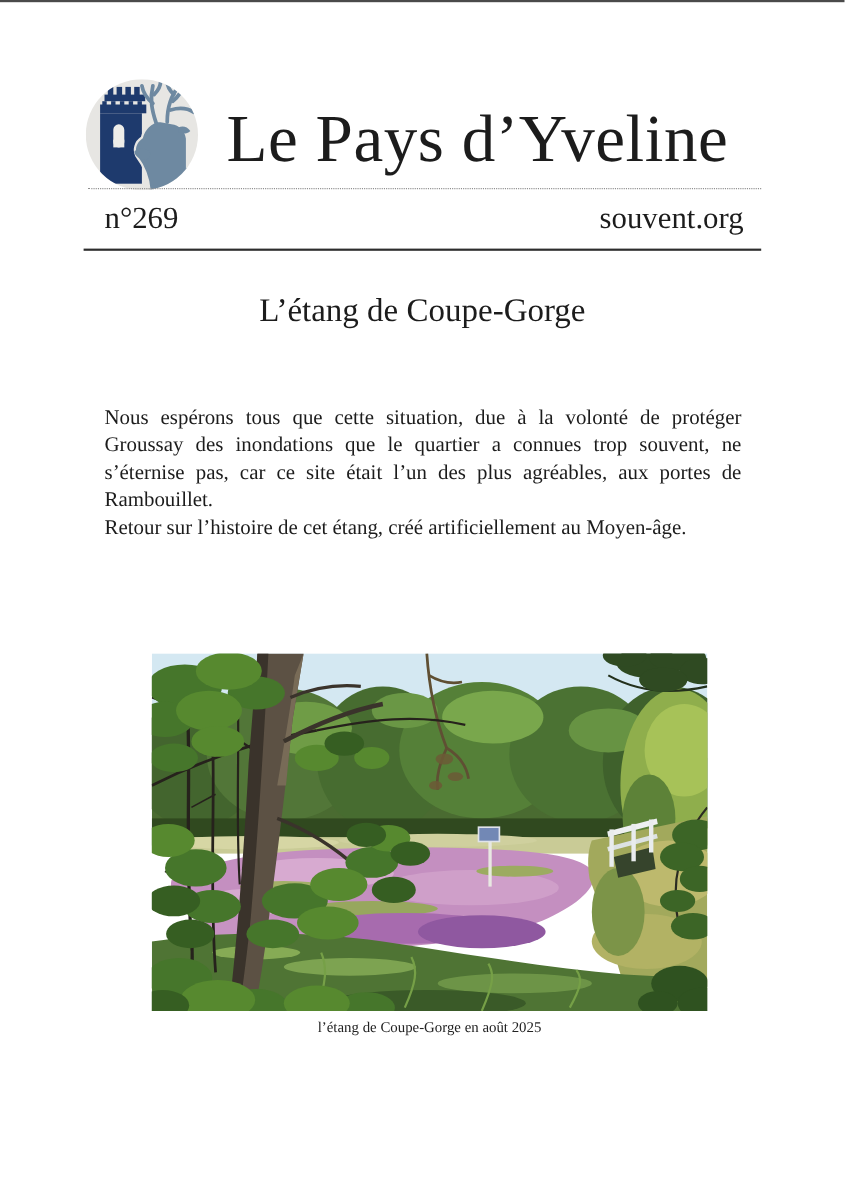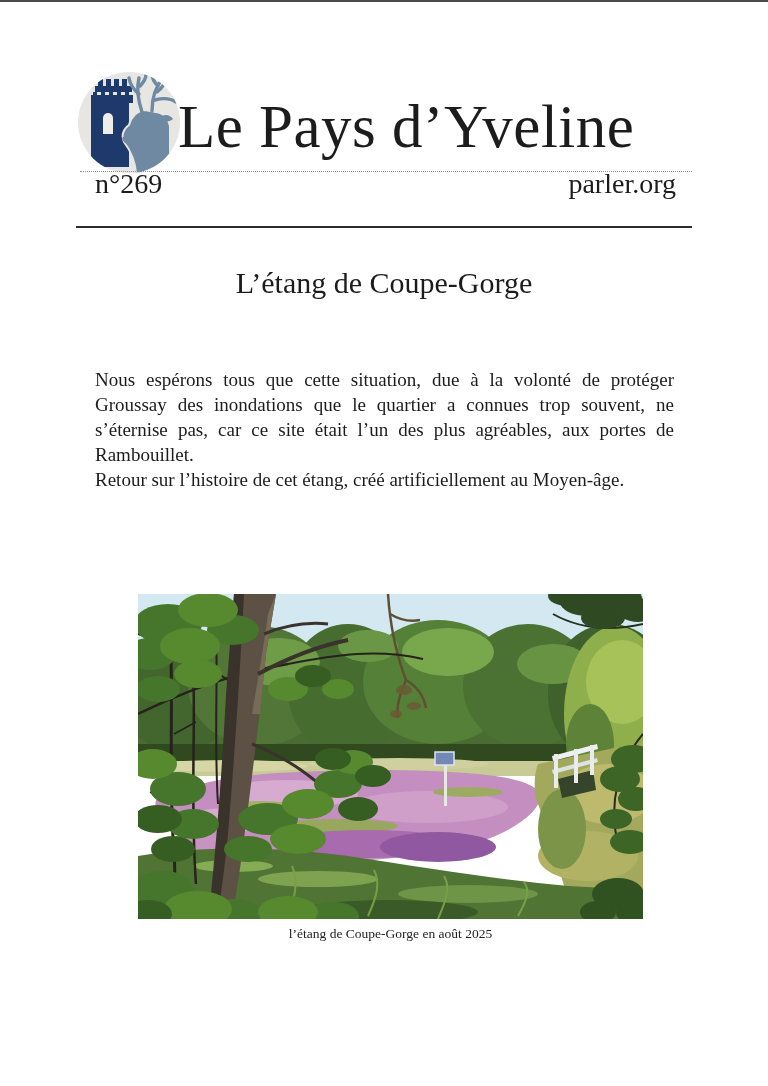--- a/index.html
+++ b/index.html
@@ -3,25 +3,25 @@
 <meta charset="utf-8">
 <style>
   html,body{margin:0;padding:0;background:#ffffff;}
   .page{
     position:relative;width:768px;height:1086px;background:#ffffff;
     overflow:hidden;font-family:"Liberation Serif", serif;color:#1c1c1c;
   }
   .top-edge{position:absolute;top:0;left:0;width:100%;height:2px;background:#4a4a4a;}
   .logo{position:absolute;left:78px;top:72px;width:102px;height:101px;}
   .masthead-title{
-    position:absolute;left:178px;top:96px;width:512px;text-align:left;
+    position:absolute;left:178px;top:96px;width:512px;text-align:center;
     font-size:61px;line-height:1;white-space:nowrap;letter-spacing:0.5px;
   }
   .rule-thin{position:absolute;left:80px;right:76px;top:171px;border-top:1px dotted #8f8f8f;}
-  .info-row{position:absolute;left:95px;right:92px;top:168px;height:36px;font-size:28px;}
+  .info-row{position:absolute;left:95px;right:92px;top:183px;height:36px;font-size:28px;}
   .info-issue{position:absolute;left:0;top:0;}
   .info-date{position:absolute;left:0;right:48px;top:0;text-align:center;}
   .info-site{position:absolute;right:0;top:0;}
   .rule-thick{position:absolute;left:76px;right:76px;top:226px;border-top:2px solid #2d2d2d;}
   .article-title{position:absolute;left:0;top:266px;width:768px;text-align:center;font-size:30px;line-height:1.1;}
   .body-text{position:absolute;left:95px;top:367px;width:579px;font-size:19px;line-height:25px;text-align:justify;}
   .body-text p{margin:0;}
   .figure{position:absolute;left:122px;top:578px;width:505px;margin:16px;}
   .photo{display:block;width:505px;height:325px;}
   .caption{margin-top:7px;text-align:center;font-size:13.5px;color:#222222;}
@@ -74,21 +74,21 @@
       </g>
     </g>
   </svg>
 
   <div class="masthead-title">Le Pays d’Yveline</div>
 
   <div class="rule-thin"></div>
 
   <div class="info-row">
     <span class="info-issue">n°269</span>
-    <span class="info-site">parler.org</span>
+    <span class="info-site">souvent.org</span>
   </div>
 
   <div class="rule-thick"></div>
 
   <h1 class="article-title" style="font-weight:normal;margin:0;">L’étang de Coupe-Gorge</h1>
 
   <div class="body-text">
     <p>Nous espérons tous que cette situation, due à la volonté de protéger Groussay des inondations que le quartier a connues trop souvent, ne s’éternise pas, car ce site était l’un des plus agréables, aux portes de Rambouillet.</p>
     <p>Retour sur l’histoire de cet étang, créé artificiellement au Moyen-âge.</p>
   </div>

